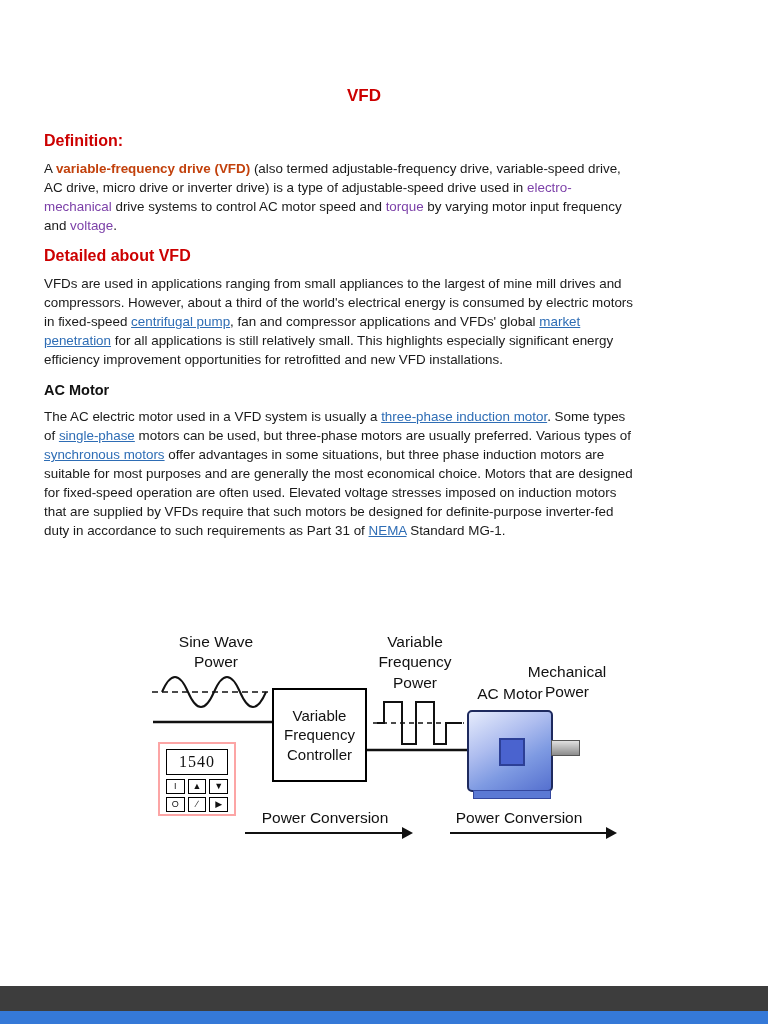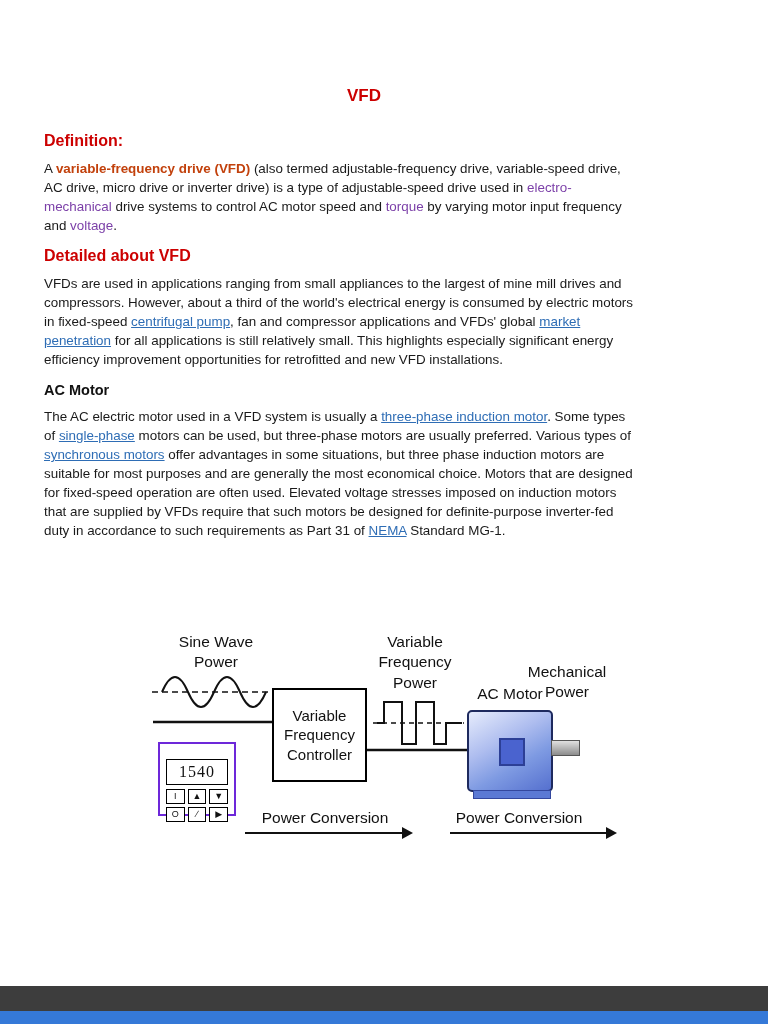--- a/index.html
+++ b/index.html
@@ -83,21 +83,21 @@
     position:absolute; left:461px; top:110px; width:29px; height:16px;
     background:linear-gradient(#e0e0e0,#8c8c8c); border:1px solid #555;
   }
   .motor-base {
     position:absolute; left:383px; top:160px; width:78px; height:9px;
     background:#5b79d4; border:1px solid #33479e;
   }
 
   .operator {
     position:absolute; left:68px; top:112px; width:78px; height:74px;
-    background:#fff; border:2px solid #6d28d9; padding:15px 6px;
+    background:#fff; border:2px solid #fca5a5; padding:5px 6px;
   }
   .display {
     border:1.5px solid #000; height:26px;
     display:flex; align-items:center; justify-content:center;
     font-family:"Liberation Serif", serif; font-size:16px; letter-spacing:1px;
   }
   .keypad {
     display:grid; grid-template-columns:repeat(3,1fr); gap:3px; margin-top:4px;
   }
   .key {

